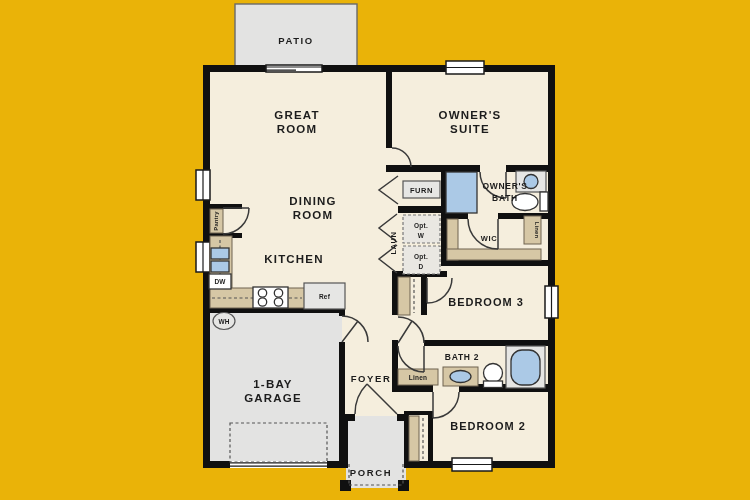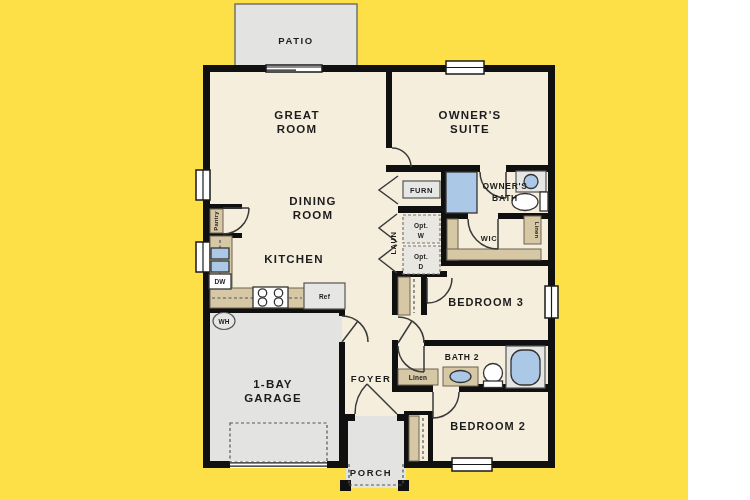--- a/index.html
+++ b/index.html
@@ -1,16 +1,16 @@
 <!DOCTYPE html>
 <html><head>
 <meta charset="utf-8">
 <style>
   html,body{margin:0;padding:0;background:#ffffff;}
-  #stage{position:relative;width:688px;height:500px;background:#fde047;overflow:hidden;}
+  #stage{position:relative;width:750px;height:500px;background:#eab308;overflow:hidden;}
   svg{position:absolute;left:0;top:0;}
   .wall{fill:#101010;}
   .floor{fill:#f5eedd;}
   .conc{fill:#e3e3e2;stroke:#6a6a6a;stroke-width:1.4;}
   .concnb{fill:#e3e3e2;}
   .win{fill:#ffffff;stroke:#1a1a1a;stroke-width:1.5;}
   .winline{stroke:#1a1a1a;stroke-width:1.2;fill:none;}
   .tan{fill:#d6c7a5;stroke:#6e6350;stroke-width:1;}
   .blue{fill:#abc9e6;stroke:#333333;stroke-width:1.3;}
   .whitefix{fill:#ffffff;stroke:#333333;stroke-width:1.3;}

